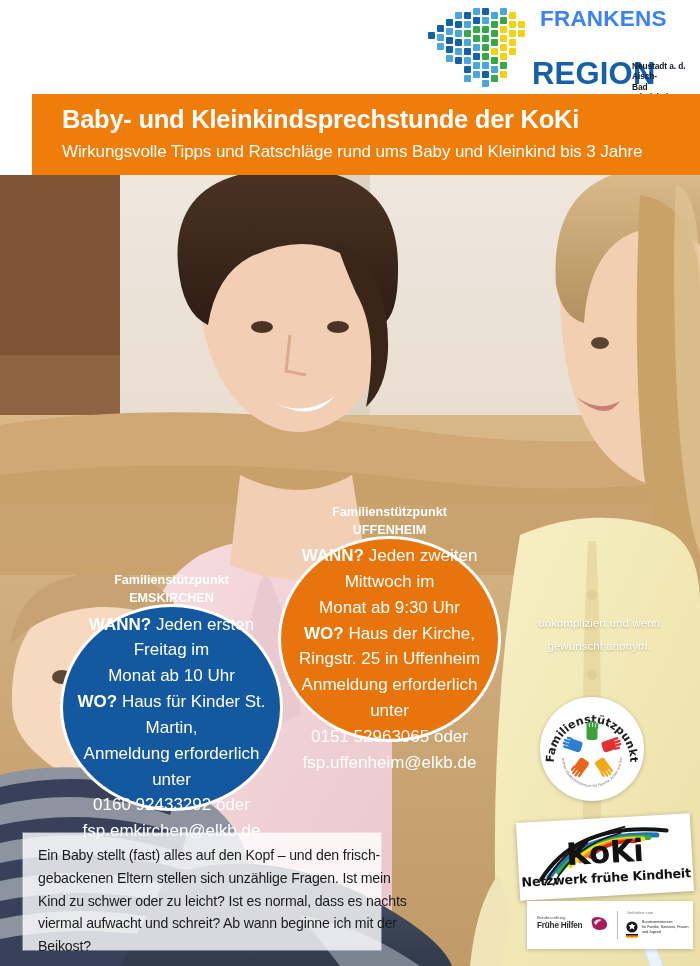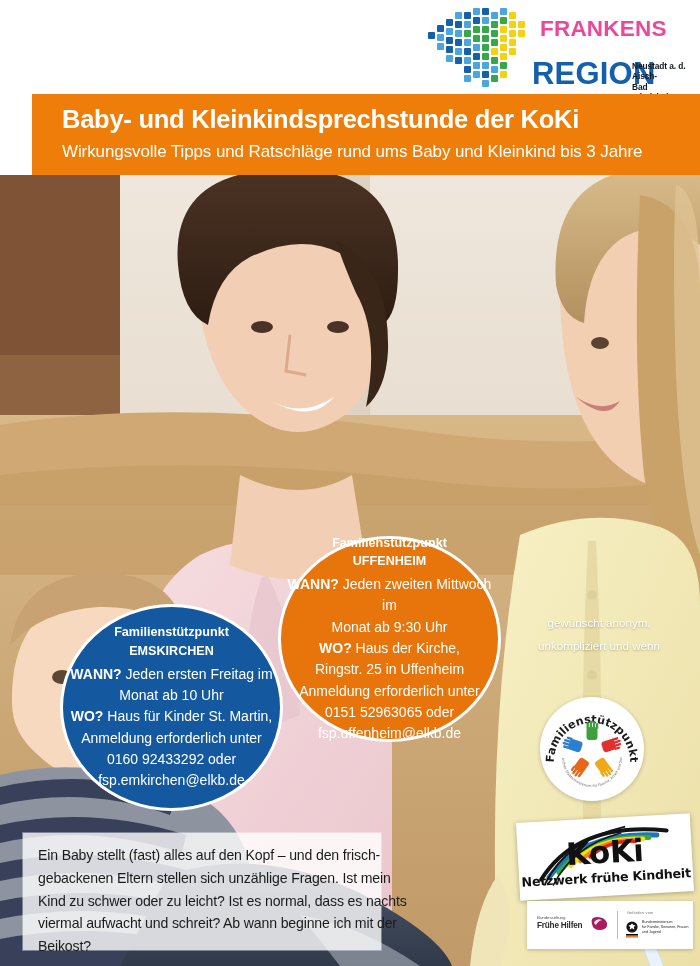--- a/index.html
+++ b/index.html
@@ -10,21 +10,21 @@
     overflow:hidden;
   }
   .poster{position:relative;width:700px;height:966px;overflow:hidden;background:#fff;}
 
   
   .topbar{position:absolute;left:0;top:0;width:700px;height:94px;background:#ffffff;}
   .region-logo{position:absolute;right:8px;top:4px;width:268px;height:86px;}
   .mosaic{position:absolute;left:0;top:2px;width:118px;height:82px;}
   .mosaic i{position:absolute;display:block;border-radius:1px;}
   .region-words{position:absolute;left:112px;top:2px;width:156px;height:84px;color:#1566b0;}
-  .rw1{position:absolute;left:4px;top:12px;font-size:22.5px;font-weight:bold;letter-spacing:.2px;line-height:1;color:#ec4899;text-align:center;}
+  .rw1{position:absolute;left:4px;top:2px;font-size:22.5px;font-weight:bold;letter-spacing:.2px;line-height:1;color:#3b82f6;text-align:center;}
   .rw2{position:absolute;left:12px;top:20px;font-size:33px;font-weight:bold;letter-spacing:.2px;line-height:1;color:#1460ab;}
   .rw3{position:absolute;left:-4px;top:52px;font-size:31px;font-weight:bold;letter-spacing:.2px;line-height:1;color:#1460ab;}
   .rw4{position:absolute;left:96px;top:55px;font-size:8.4px;font-weight:bold;line-height:1.22;color:#101820;letter-spacing:-.1px;white-space:pre-line;}
 
   
   .banner{position:absolute;left:0;top:94px;width:700px;height:81px;background:#ef7d09;margin-left:32px;}
   .banner-title{position:absolute;left:30px;top:11px;width:650px;
     font-size:25.5px;font-weight:bold;color:#ffffff;letter-spacing:-.25px;white-space:nowrap;}
   .banner-sub{position:absolute;left:30px;top:48px;width:650px;
     font-size:17px;color:#ffffff;letter-spacing:-.1px;white-space:nowrap;}
@@ -33,21 +33,21 @@
   .photo{position:absolute;left:0;top:175px;width:700px;height:791px;overflow:hidden;
          background:#c9a985;}
   .photo svg{position:absolute;left:0;top:0;width:700px;height:791px;}
 
   
   .circle{position:absolute;border-radius:50%;box-sizing:border-box;
           border:3px solid #ffffff;color:#ffffff;text-align:center;
           display:flex;flex-direction:column;align-items:center;justify-content:center;}
   .circle .c-h1{font-size:12.6px;font-weight:bold;line-height:1.45;}
   .circle .c-h2{font-size:12.6px;font-weight:bold;line-height:1.45;margin-bottom:4px;}
-  .circle .c-l{font-size:14px;line-height:1.52;padding:0 6px;text-align:center;}
+  .circle .c-l{font-size:17px;line-height:1.52;padding:0 6px;text-align:center;}
   .circle .c-l b{font-weight:bold;}
 
   .circle-ems{left:60px;top:604px;width:223px;height:207px;background:#14599f;}
   .circle-uff{left:278px;top:536px;width:223px;height:206px;background:#e8740c;}
 
   
   .free-note{position:absolute;left:505px;top:612px;width:188px;
     font-size:11.6px;line-height:1.95;color:#ffffff;text-align:center;
     text-shadow:0 1px 2px rgba(0,0,0,.28);}
 
@@ -288,22 +288,22 @@
     <div class="c-l"><b>WANN?</b><span> Jeden zweiten Mittwoch im</span></div>
     <div class="c-l">Monat ab 9:30 Uhr</div>
     <div class="c-l"><b>WO?</b><span> Haus der Kirche,</span></div>
     <div class="c-l">Ringstr. 25 in Uffenheim</div>
     <div class="c-l">Anmeldung erforderlich unter</div>
     <div class="c-l">0151 52963065 oder</div>
     <div class="c-l">fsp.uffenheim@elkb.de</div>
   </div>
 
   <div class="free-note">
+    <div>unkompliziert und wenn</div>
     <div>gewünscht anonym.</div>
-    <div>unkompliziert und wenn</div>
   </div>
 
   <div class="fsp-badge">
     <svg viewBox="0 0 104 104">
       <defs>
         <path id="arcTop" d="M 14 64 A 38 38 0 0 1 90 64"></path>
         <path id="arcBot" d="M 22 60 A 30 30 0 0 0 82 60"></path>
       </defs>
       <circle cx="52" cy="52" r="51" fill="#ffffff"></circle>
       <text font-size="11.2" font-weight="bold" fill="#1c1c1c" font-family="DejaVu Sans, sans-serif">

